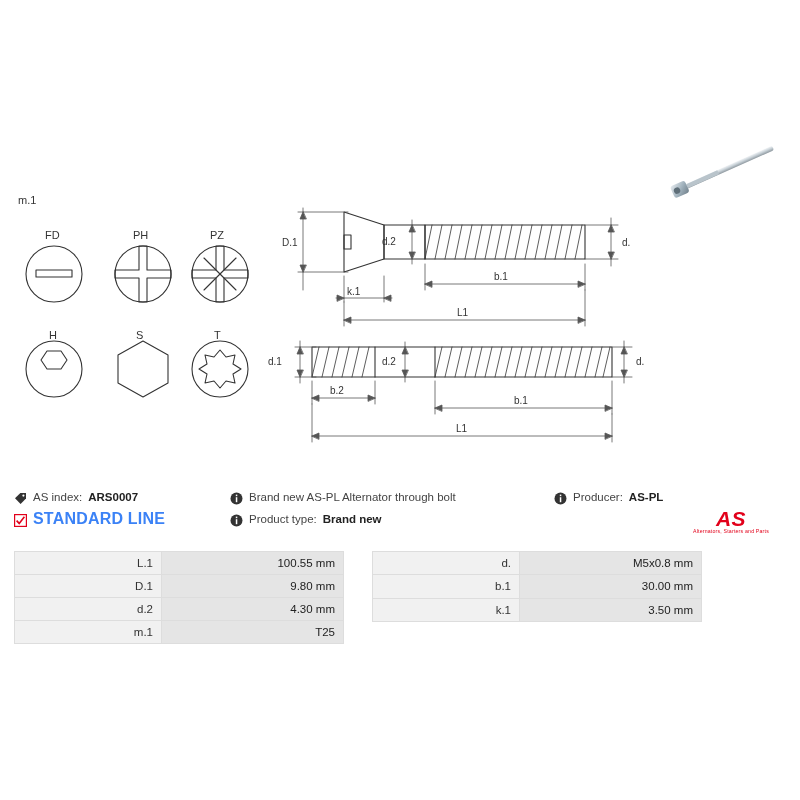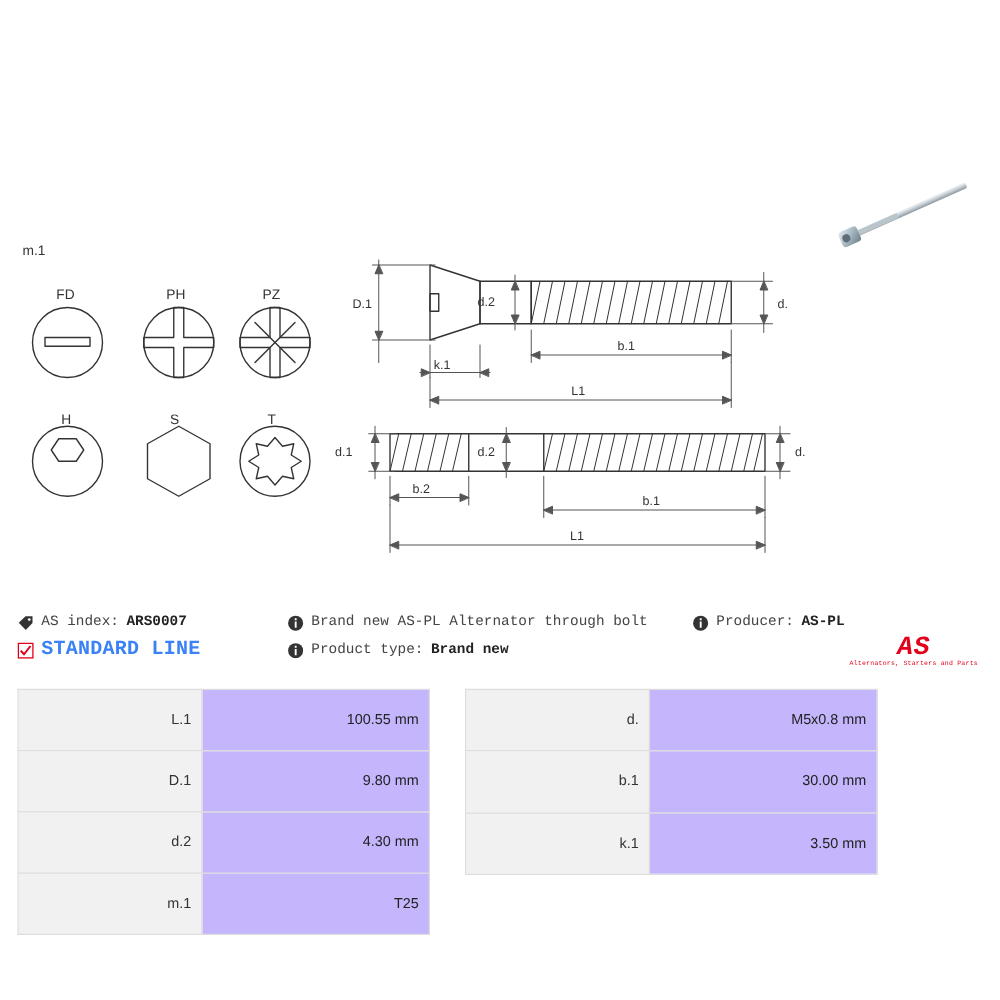--- a/index.html
+++ b/index.html
@@ -45,21 +45,20 @@
     position: absolute;
     left: 14px;
     top: 486px;
     width: 772px;
     height: 62px;
   }
   .info-col {
     position: absolute;
     font-size: 11.5px;
     color: #333333;
-    font-family: Liberation Mono, monospace;
   }
   .info-row {
     display: flex;
     align-items: center;
     gap: 6px;
     height: 22px;
     white-space: nowrap;
   }
   .info-label { color: #444444; }
   .info-value { font-weight: bold; color: #222222; }
@@ -112,30 +111,30 @@
   }
   table.spec {
     border-collapse: collapse;
     width: 330px;
     table-layout: fixed;
   }
   table.spec td {
     border: 1px solid #dddddd;
     height: 22px;
     font-size: 11.5px;
-    padding: 13px 8px;
+    padding: 0 8px;
   }
   td.k {
     width: 130px;
     background: #f1f1f1;
     text-align: right;
     color: #333333;
   }
   td.v {
-    background: #c4b5fd;
+    background: #e5e5e5;
     text-align: right;
     color: #222222;
   }
   td.k.empty-k {
     background: #f1f1f1;
   }
   .tbl-gap { width: 28px; }
   .hidden-cell { border: none !important; background: transparent !important; }
 </style>
 </head>

